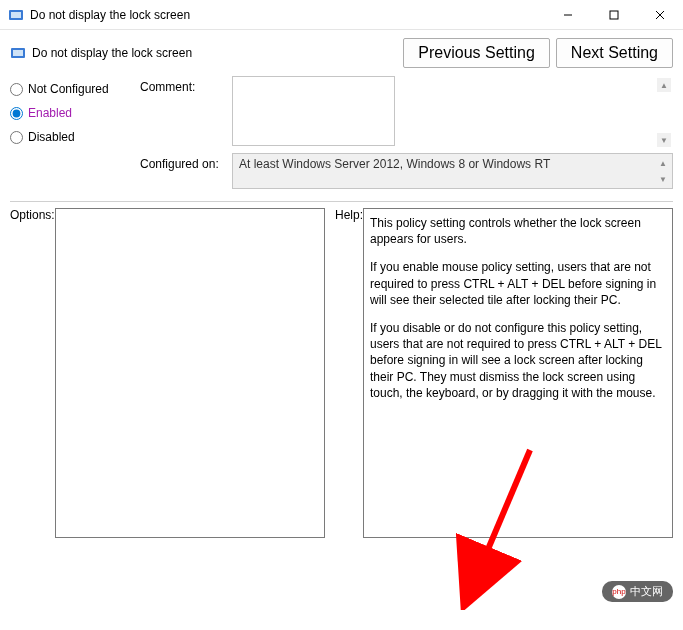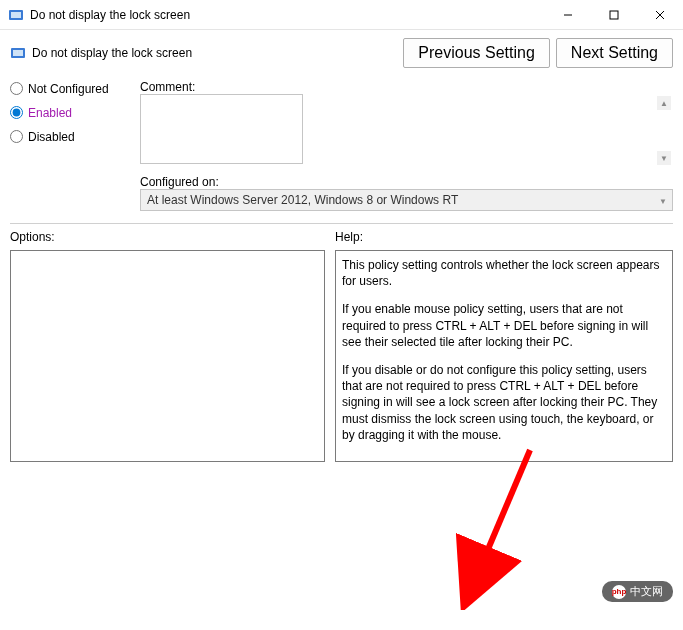--- a/index.html
+++ b/index.html
@@ -68,32 +68,31 @@
     .mid {
       display: flex;
       gap: 10px;
     }
     .radio-col {
       width: 120px;
       padding-top: 6px;
     }
     .radio-item {
       display: flex;
-      align-items: flex-start;
+      align-items: center;
       margin-bottom: 10px;
       font-size: 12px;
     }
     .radio-item input { margin-right: 5px; accent-color: #0078d4; }
     .fields-col {
       flex: 1;
     }
     .field-row {
       display: flex;
       margin-bottom: 4px;
-      flex-direction: column;
     }
     .field-label {
       width: 92px;
       padding-top: 4px;
       font-size: 12px;
     }
     .textarea {
       flex: 1;
       border: 1px solid #c5c5c5;
       background: #ffffff;
@@ -129,21 +128,21 @@
       border: none;
       border-top: 1px solid #d0d0d0;
       margin: 8px 0 6px 0;
     }
     .lower {
       display: flex;
       gap: 10px;
     }
     .options-col, .help-col {
       display: flex;
-      flex-direction: column;
+      flex-direction: row;
     }
     .options-col { width: 315px; }
     .help-col { flex: 1; justify-content: center; }
     .section-label {
       font-size: 12px;
       margin-bottom: 6px;
     }
     .panel {
       border: 1px solid #7a7a7a;
       background: #ffffff;
@@ -182,21 +181,21 @@
       align-items: center;
       gap: 4px;
     }
     .watermark-logo {
       width: 14px;
       height: 14px;
       background: #fff;
       color: #c00;
       border-radius: 50%;
       font-size: 8px;
-      font-weight: bold;
+      font-weight: normal;
       display: flex;
       align-items: center;
       justify-content: center;
     }
   </style>
 </head>
 <body>
 
 <div class="titlebar">
   <span class="titlebar-icon">

